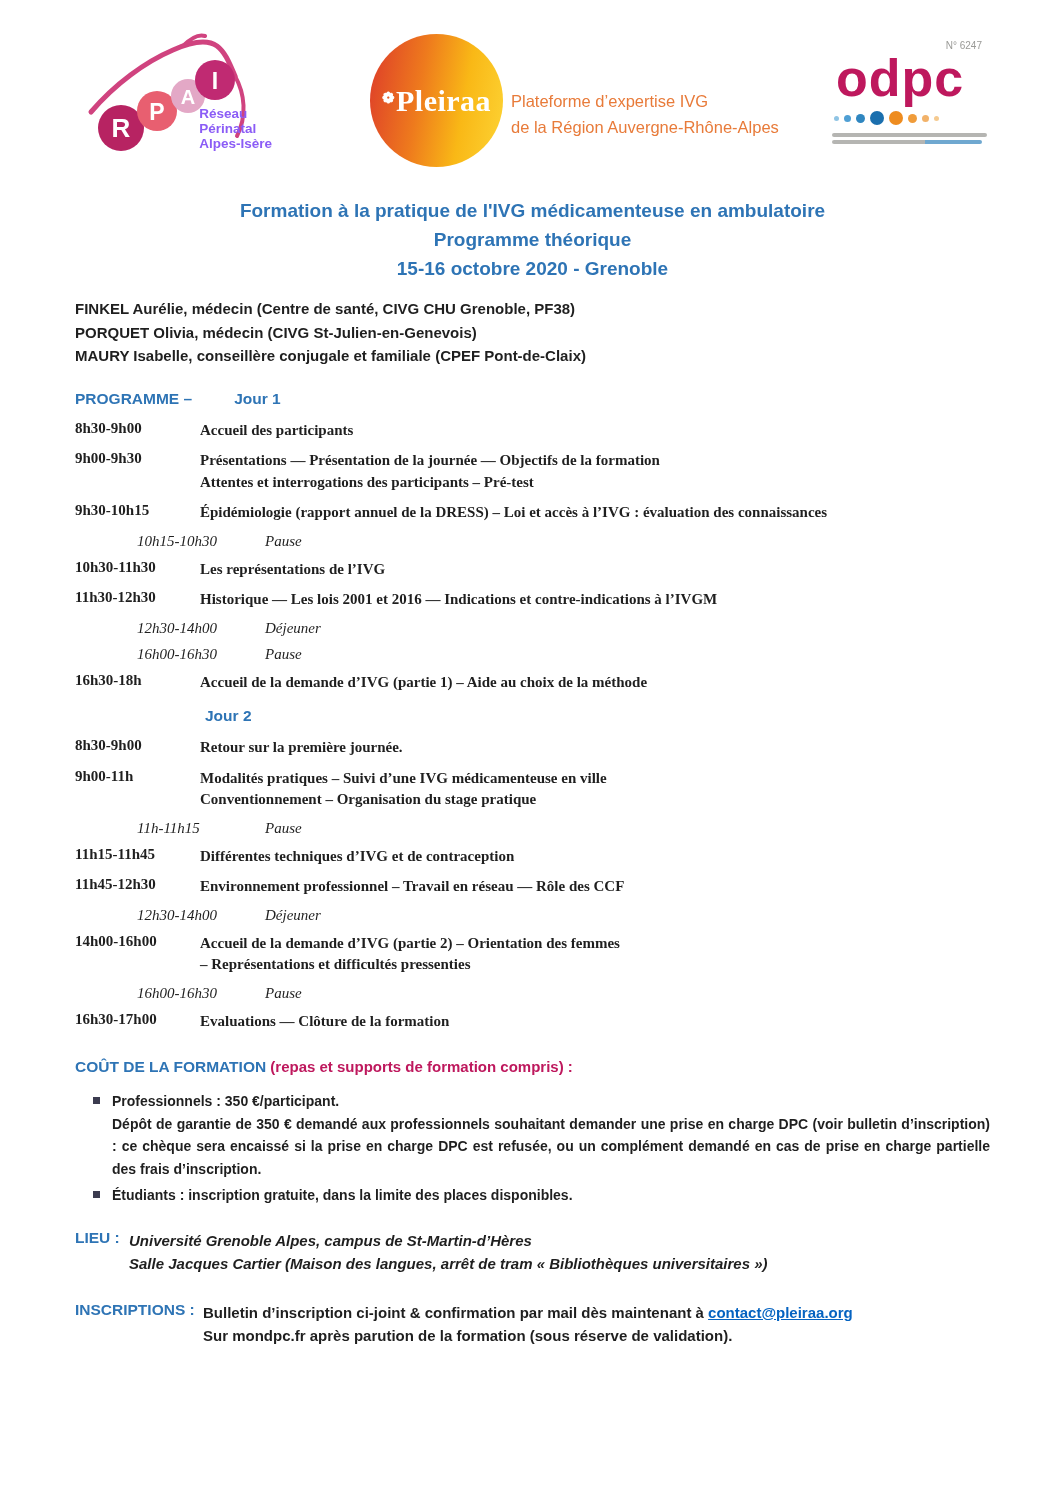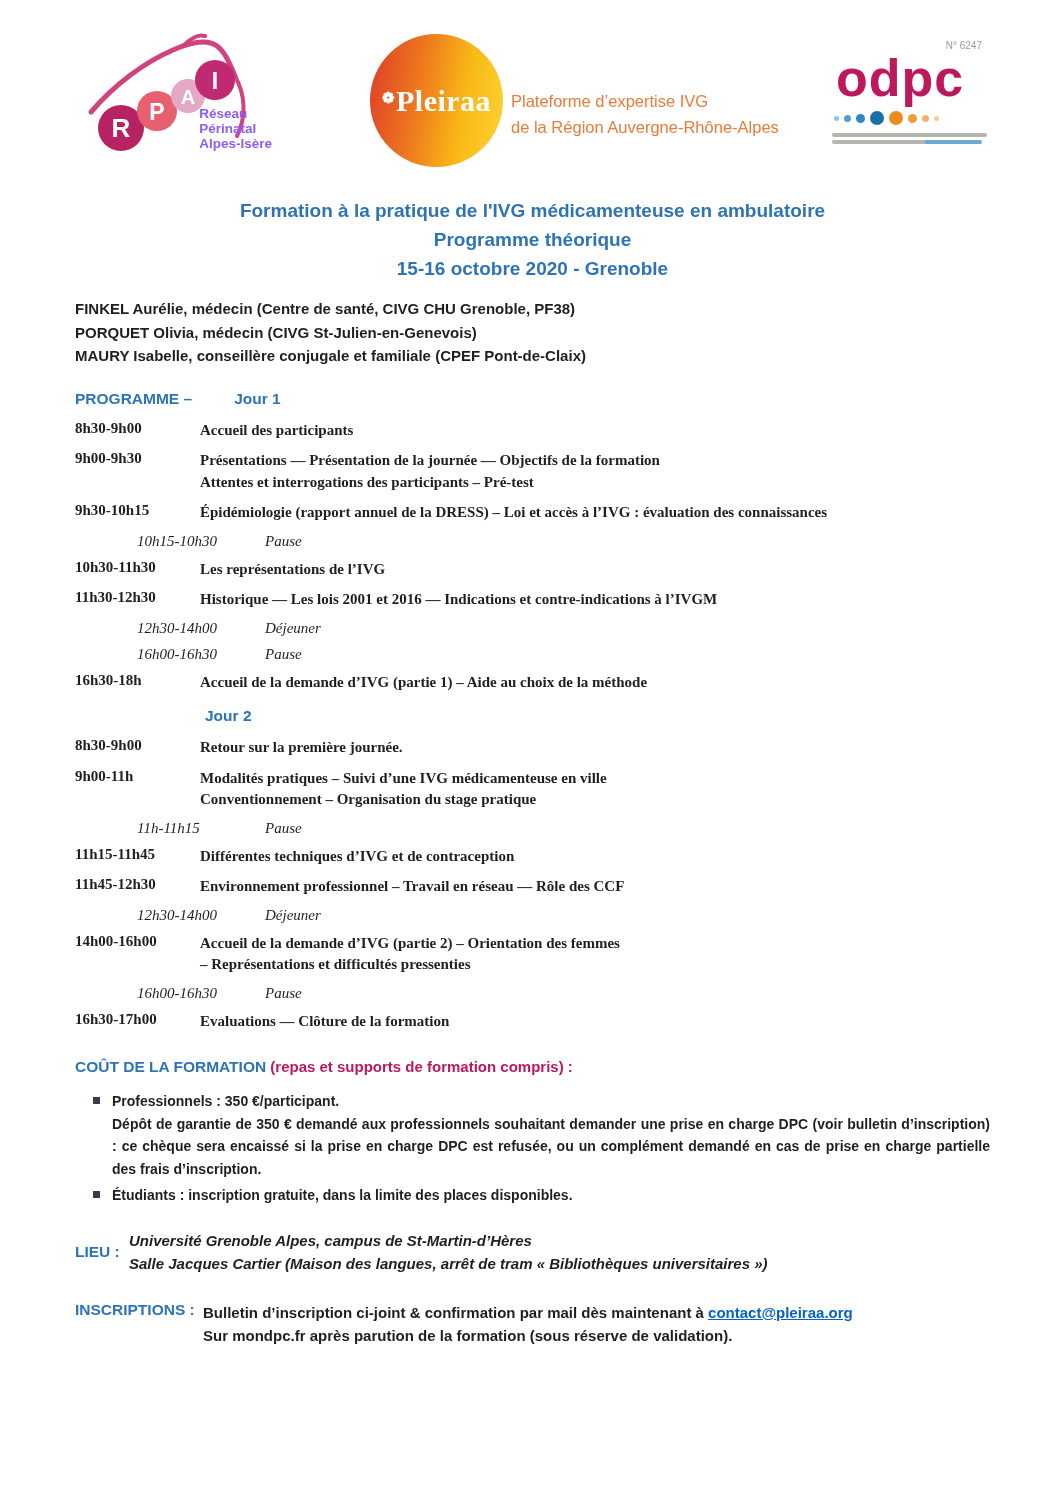--- a/index.html
+++ b/index.html
@@ -68,21 +68,21 @@
   .cost { margin-top:26px; }
   .cost-head { font-size:15px; }
   .cost-head .rest { font-weight:700; color:#be185d; font-size:15px;text-align:right; }
   .bullets { margin-top:14px; }
   .bullet { display:flex; margin-bottom:4px; }
   .bullet .sq { flex:none; width:7px; height:7px; background:#3b3b4f; margin:7px 12px 0 18px; }
   .bullet .btxt { font-weight:700; font-size:14px; line-height:22.5px; text-align:justify; }
   .bullet .btxt .detail { display:block; }
 
   
-  .lieu { margin-top:22px; display:flex; font-size:15px;align-items:center; }
+  .lieu { margin-top:22px; display:flex; font-size:15px; }
   .lieu .lbl { flex:none; width:50px; }
   .lieu .lines { font-style:italic; font-weight:700; line-height:23px; margin-left:4px; }
   .insc { margin-top:26px; display:flex; font-size:15px; }
   .insc .lbl { flex:none; width:128px; }
   .insc .lines { font-weight:700; line-height:23.5px; }
   .email-link { color:#0563c1; text-decoration:underline; cursor:pointer; }
 </style>
 </head>
 <body>
 

